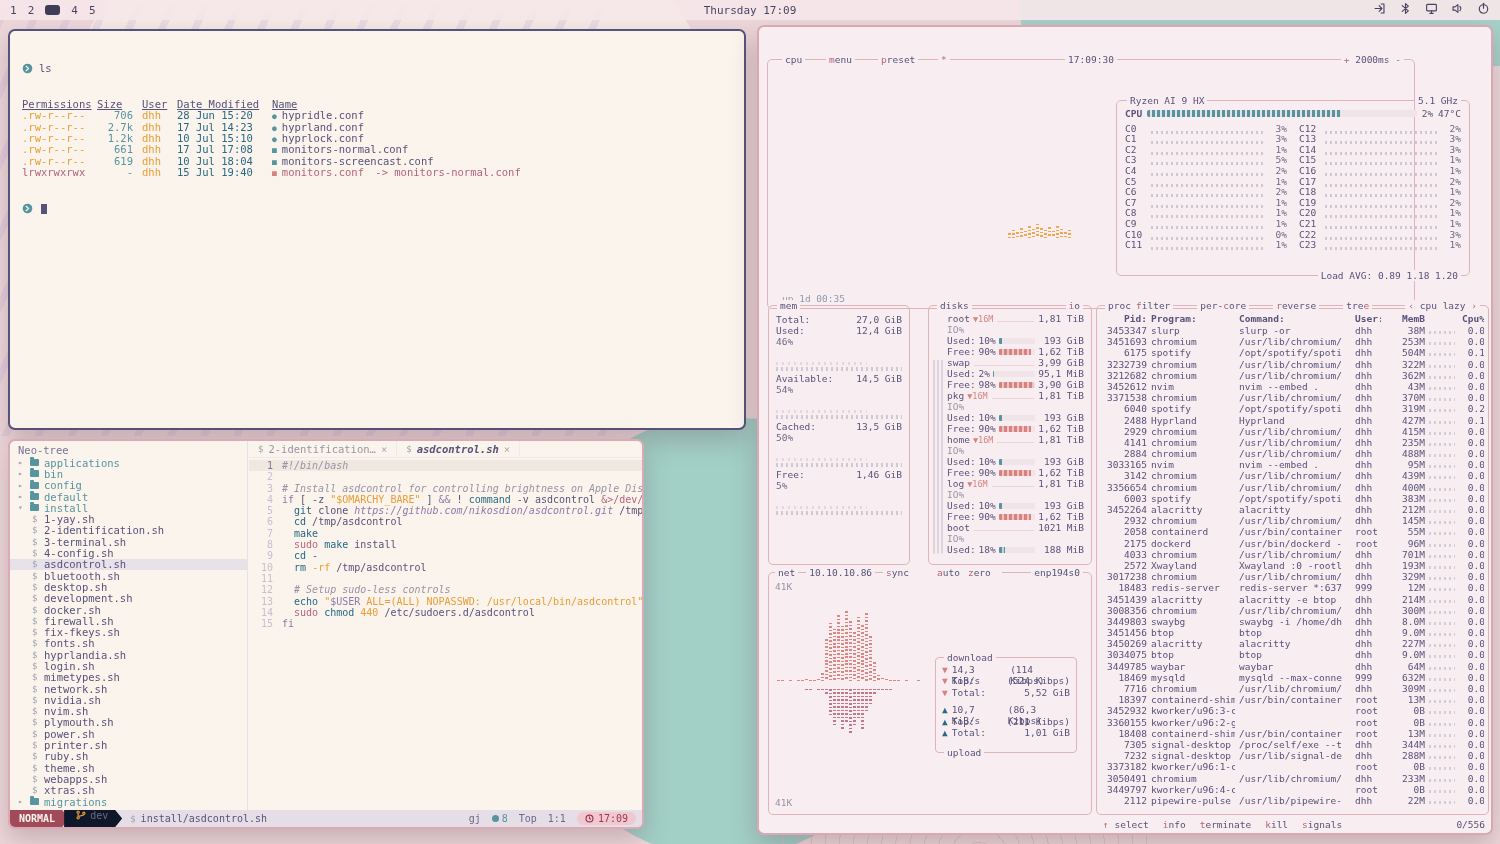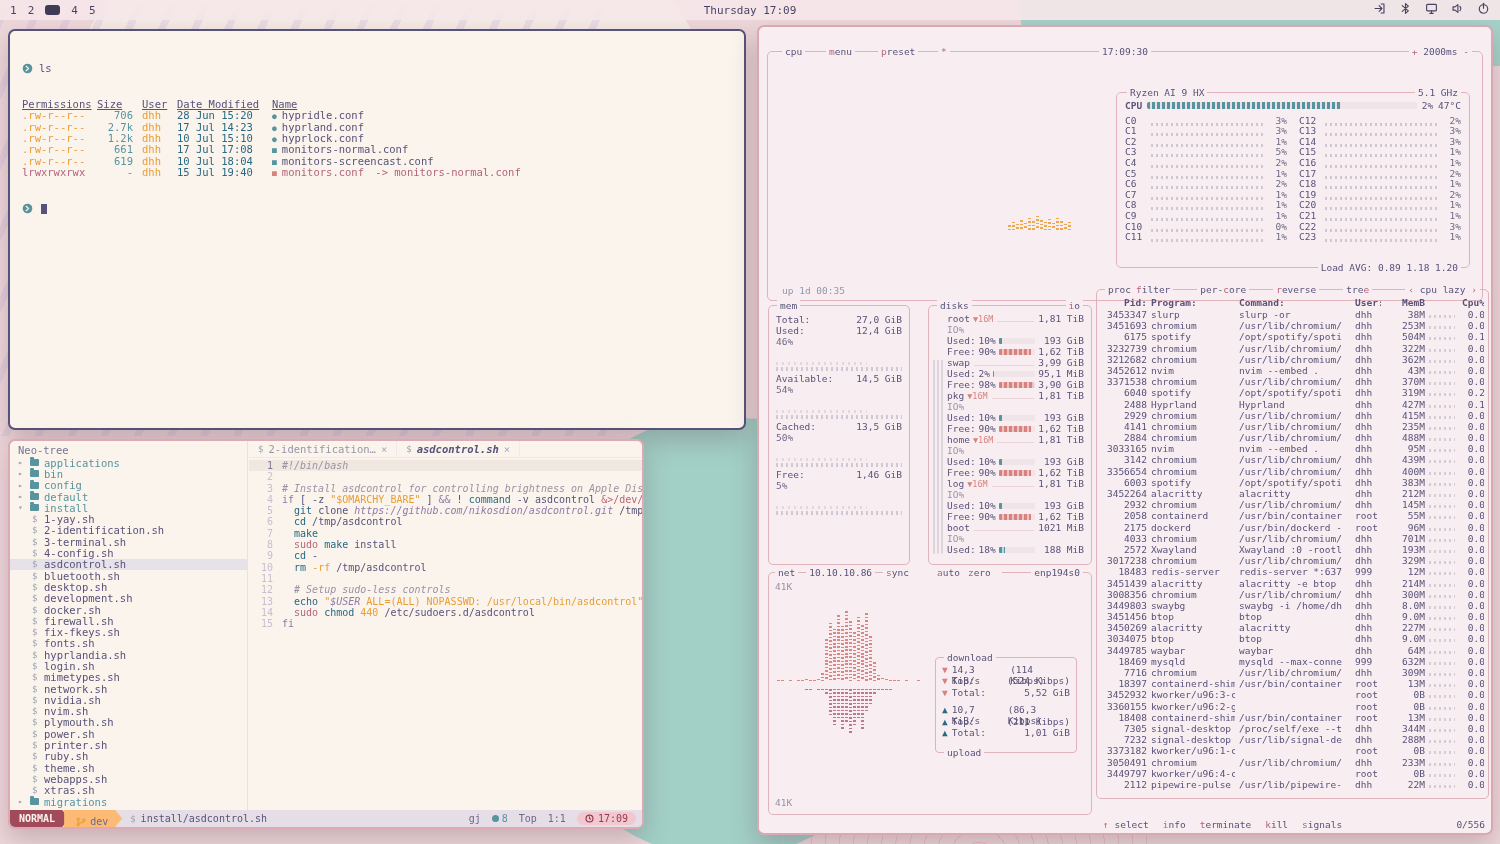--- a/index.html
+++ b/index.html
@@ -55,39 +55,39 @@
   .tab{display:flex;align-items:center;gap:5px;padding:0 9px;height:100%;color:#9b94a8;border-right:1px solid #efe8ef;cursor:default}
   .tab.act{color:#575279;font-weight:bold;font-style:italic}
   .tabic{color:#9aa2ad;font-size:9px;font-style:normal;font-weight:normal}
   .tabx{color:#b0a9bc;font-weight:normal;font-style:normal}
   .codewrap{padding-top:2px}
   .cl{display:flex;height:11.3px;font-size:10px;white-space:pre;align-items:baseline}
   .cl.cur{background:#f0e7e0}
   .ln{width:24px;text-align:right;margin-right:9px;color:#c6bfd1;flex:none}
   .cl.cur .ln{color:#7d7694}
   .s-d{color:#575279}.s-k{color:#907aa9}.s-c{color:#286983}.s-s{color:#ea9d34}
-  .s-m{color:#9893a5;font-style:italic}.s-r{color:#b4637a}.s-v{color:#907aa9;font-style:italic}
+  .s-m{color:#9893a5;font-style:italic}.s-r{color:#b4637a}.s-v{color:#907aa9;}
   .s-n{color:#ea9d34}.s-u{color:#907aa9;font-style:italic}
   .s-i{color:#286983;}
   
   .sbar{position:absolute;left:0;right:0;bottom:0;height:17px;background:#e6dee6;display:flex;align-items:center;font-size:10px;color:#6e6887}
   .seg-mode{background:#a04a5a;color:#faf4ed;font-weight:bold;padding:0 14px 0 9px;height:100%;display:flex;align-items:center;clip-path:polygon(0 0,calc(100% - 7px) 0,100% 50%,calc(100% - 7px) 100%,0 100%)}
-  .seg-git{background:#fdba74;margin-left:-5px;padding:0 14px 0 12px;height:100%;display:flex;align-items:flex-end;gap:4px;clip-path:polygon(0 0,calc(100% - 7px) 0,100% 50%,calc(100% - 7px) 100%,0 100%)}
+  .seg-git{background:#0f172a;margin-left:-5px;padding:0 14px 0 12px;height:100%;display:flex;align-items:flex-start;gap:4px;clip-path:polygon(0 0,calc(100% - 7px) 0,100% 50%,calc(100% - 7px) 100%,0 100%)}
   .seg-git svg{width:10px;height:10px;stroke:#ea9d34;fill:none;stroke-width:1.6}
   .seg-file{margin-left:8px;display:flex;gap:5px;align-items:center;color:#575279}
   .sbar-right{margin-left:auto;display:flex;align-items:center;gap:11px;padding-right:6px}
   .lsp{display:flex;align-items:center;gap:3px;color:#56949f}
   .lsp .dot{width:7px;height:7px;border-radius:50%;background:#56949f;display:inline-block}
   .seg-clock{background:#f1c8cf;color:#9c3850;border-radius:9px;padding:1px 8px;display:flex;gap:4px;align-items:center}
   .seg-clock svg{width:9px;height:9px;stroke:#9c3850;fill:none;stroke-width:1.6}
   
   .bbox{position:absolute;border:1px solid #e0b2bb;border-radius:5px}
   .btit{position:absolute;top:-6px;background:#f8eef1;padding:0 3px;line-height:11px;color:#575279;white-space:nowrap}
   .hot{color:#b4637a}
-  .cpu-outer{left:8px;top:24px;width:716px;height:250px}
+  .cpu-outer{left:8px;top:32px;width:648px;height:250px}
   .cpu-inner{left:348px;top:40px;width:354px;height:176px}
   .cpurow{display:flex;align-items:center;gap:5px;padding:7px 8px 2px 8px}
   .cpl{font-weight:bold}
   .cpmeter{flex:1;height:7px;border-radius:2px;background:repeating-linear-gradient(90deg,#56949f 0 3px,#eadfe4 3px 5px);background-size:72% 100%;background-repeat:no-repeat;background-color:#efe4e8}
   .cores{display:grid;grid-template-columns:1fr 1fr;column-gap:12px;padding:2px 8px 0 8px}
   .corerow{display:flex;align-items:flex-end;gap:4px;height:10.6px}
   .corename{width:22px;color:#575279}
   .coremeter{flex:1;height:7px;background:repeating-linear-gradient(90deg,#cfc7d2 0 2px,transparent 2px 5px) 0 100%/100% 3px no-repeat}
   .corepct{width:18px;text-align:right;color:#6e6a86}
   .loadavg{top:auto;bottom:-6px;right:8px}
@@ -121,21 +121,21 @@
   .gup{position:absolute;left:8px;top:116px;width:200px;height:86px;display:flex;align-items:flex-start;gap:1px}
   .gdown .bar{width:3px;background:repeating-linear-gradient(180deg,rgba(215,130,126,.95) 0 1.5px,transparent 1.5px 3.5px)}
   .gup .bar{width:3px;background:repeating-linear-gradient(180deg,rgba(180,99,122,.85) 0 1.5px,transparent 1.5px 3.5px)}
   .nstats{position:absolute;right:14px;top:84px;width:142px;height:96px;border:1px solid #e0b2bb;border-radius:4px;background:#f8eef1;padding:6px 6px 0 6px}
   .nstitle{position:absolute;top:-6px;left:8px;background:#f8eef1;padding:0 3px}
   .nsbottom{top:auto;bottom:-6px}
   .nsrow{display:flex;gap:4px;height:11.4px;align-items:baseline}
   .nsrow .arr-d{color:#d7827e}.nsrow .arr-u{color:#286983}
   .nsrow .nsv{margin-left:auto}
   .nsgap{height:6px}
-  .proc-box{left:337px;top:262px;width:393px;height:510px;padding:7px 4px 0 6px}
+  .proc-box{left:337px;top:278px;width:393px;height:510px;padding:7px 4px 0 6px}
   .ptabs{position:absolute;top:-6px;left:36px;display:flex;gap:24px}
   .ptabs .chip{background:#f8eef1;padding:0 3px}
   .psort{position:absolute;top:-6px;right:8px;background:#f8eef1;padding:0 3px}
   .prow{display:grid;grid-template-columns:44px 84px 112px 26px 40px 26px 26px;column-gap:4px;height:11.2px;align-items:baseline;white-space:nowrap;overflow:hidden}
   .prow>span{overflow:hidden}
   .phead{font-weight:bold;height:12px}
   .pc0,.pc4,.pc6{text-align:right}
   .pmet{height:6px;background:repeating-linear-gradient(90deg,#d4ccd6 0 2px,transparent 2px 5px) 0 100%/100% 3px no-repeat}
   .btfoot{position:absolute;left:344px;right:6px;bottom:3px;display:flex;gap:14px;align-items:center}
   .btfoot .pos{margin-left:auto}

